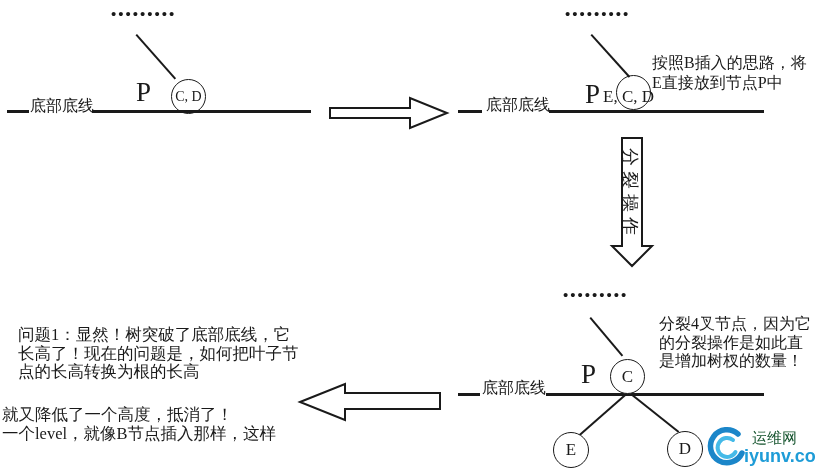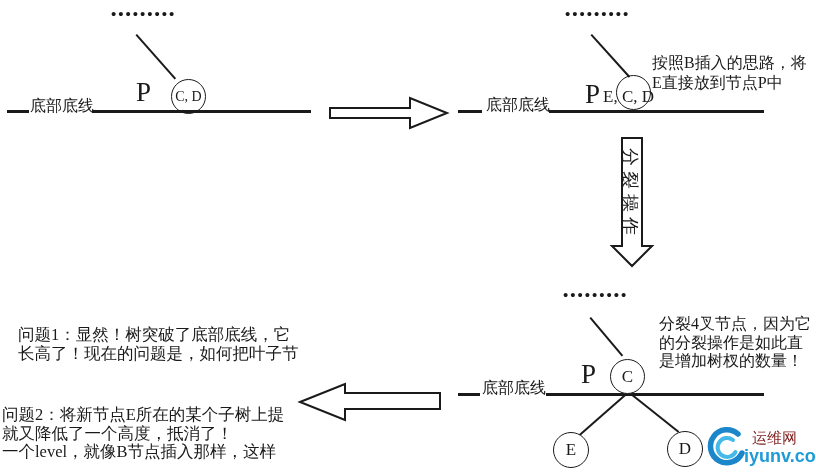--- a/index.html
+++ b/index.html
@@ -23,21 +23,21 @@
   .bl-seg { position:absolute; height:3px; background:#1a1a1a; }
   .bl-label { position:absolute; font-size:16px; line-height:19px; white-space:nowrap; }
   .ann { position:absolute; font-size:16px; line-height:19.5px; white-space:nowrap; }
   .ann3 { line-height:18.6px; }
   .note { position:absolute; font-size:16.5px; line-height:18.6px; white-space:nowrap; }
   .or-label { position:absolute; font-size:30px; font-weight:bold; line-height:30px; }
   .split-label {
     position:absolute; left:583px; top:182px; width:94px; text-align:center;
     font-size:18px; letter-spacing:5px; transform:rotate(90deg); white-space:nowrap;
   }
-  .wm-name { position:absolute; font-size:15px; color:#7f1d1d; font-family:"Liberation Sans","DejaVu Sans",sans-serif; }
+  .wm-name { position:absolute; font-size:15px; color:#14532d; font-family:"Liberation Sans","DejaVu Sans",sans-serif; }
   .wm-url  { position:absolute; font-size:18px; font-weight:bold; color:#1e9cd7; font-family:"Liberation Sans","DejaVu Sans",sans-serif; }
 </style>
 </head>
 <body>
 
 <div id="canvas">
 
   <div class="dots" style="left:111px; top:8px;">•••••••••</div>
   <div class="diag" style="left:137px; top:34px; width:59px; transform:rotate(48.5deg);"></div>
   <div class="plabel" style="left:136px; top:79px;">P</div>
@@ -95,23 +95,23 @@
     <span>D</span>
   </div>
 
   <svg class="abs" style="left:296px; top:379px;" width="148" height="44" viewBox="0 0 148 44">
     <path d="M4,23 L49,5 V14 H144 V30 H49 V41 Z" fill="#ffffff" stroke="#1a1a1a" stroke-width="2"></path>
   </svg>
 
   <div class="note" style="left:18px; top:295px;margin-top:31px;">
     <div>问题1：显然！树突破了底部底线，它</div>
     <div>长高了！现在的问题是，如何把叶子节</div>
+    <div>点的长高转换为根的长高</div>
   </div>
   <div class="note" style="left:2px; top:406px;">
-    <div>问题2：将新节点E所在的某个子树上提</div>
     <div>就又降低了一个高度，抵消了！</div>
     <div>一个level，就像B节点插入那样，这样</div>
   </div>
 
   <svg class="abs" style="left:703px; top:426px;" width="44" height="44" viewBox="0 0 44 44">
     <path d="M35 8 A16.5 16.5 0 1 0 39 27" fill="none" stroke="#1b86c9" stroke-width="5.5" stroke-linecap="round"></path>
     <path d="M30 14 A9.5 9.5 0 1 0 32.5 26" fill="none" stroke="#45bae8" stroke-width="4" stroke-linecap="round"></path>
   </svg>
   <div class="wm-name" style="left:752px; top:429px;">运维网</div>
   <div class="wm-url" style="left:744px; top:446px;">iyunv.com</div>

